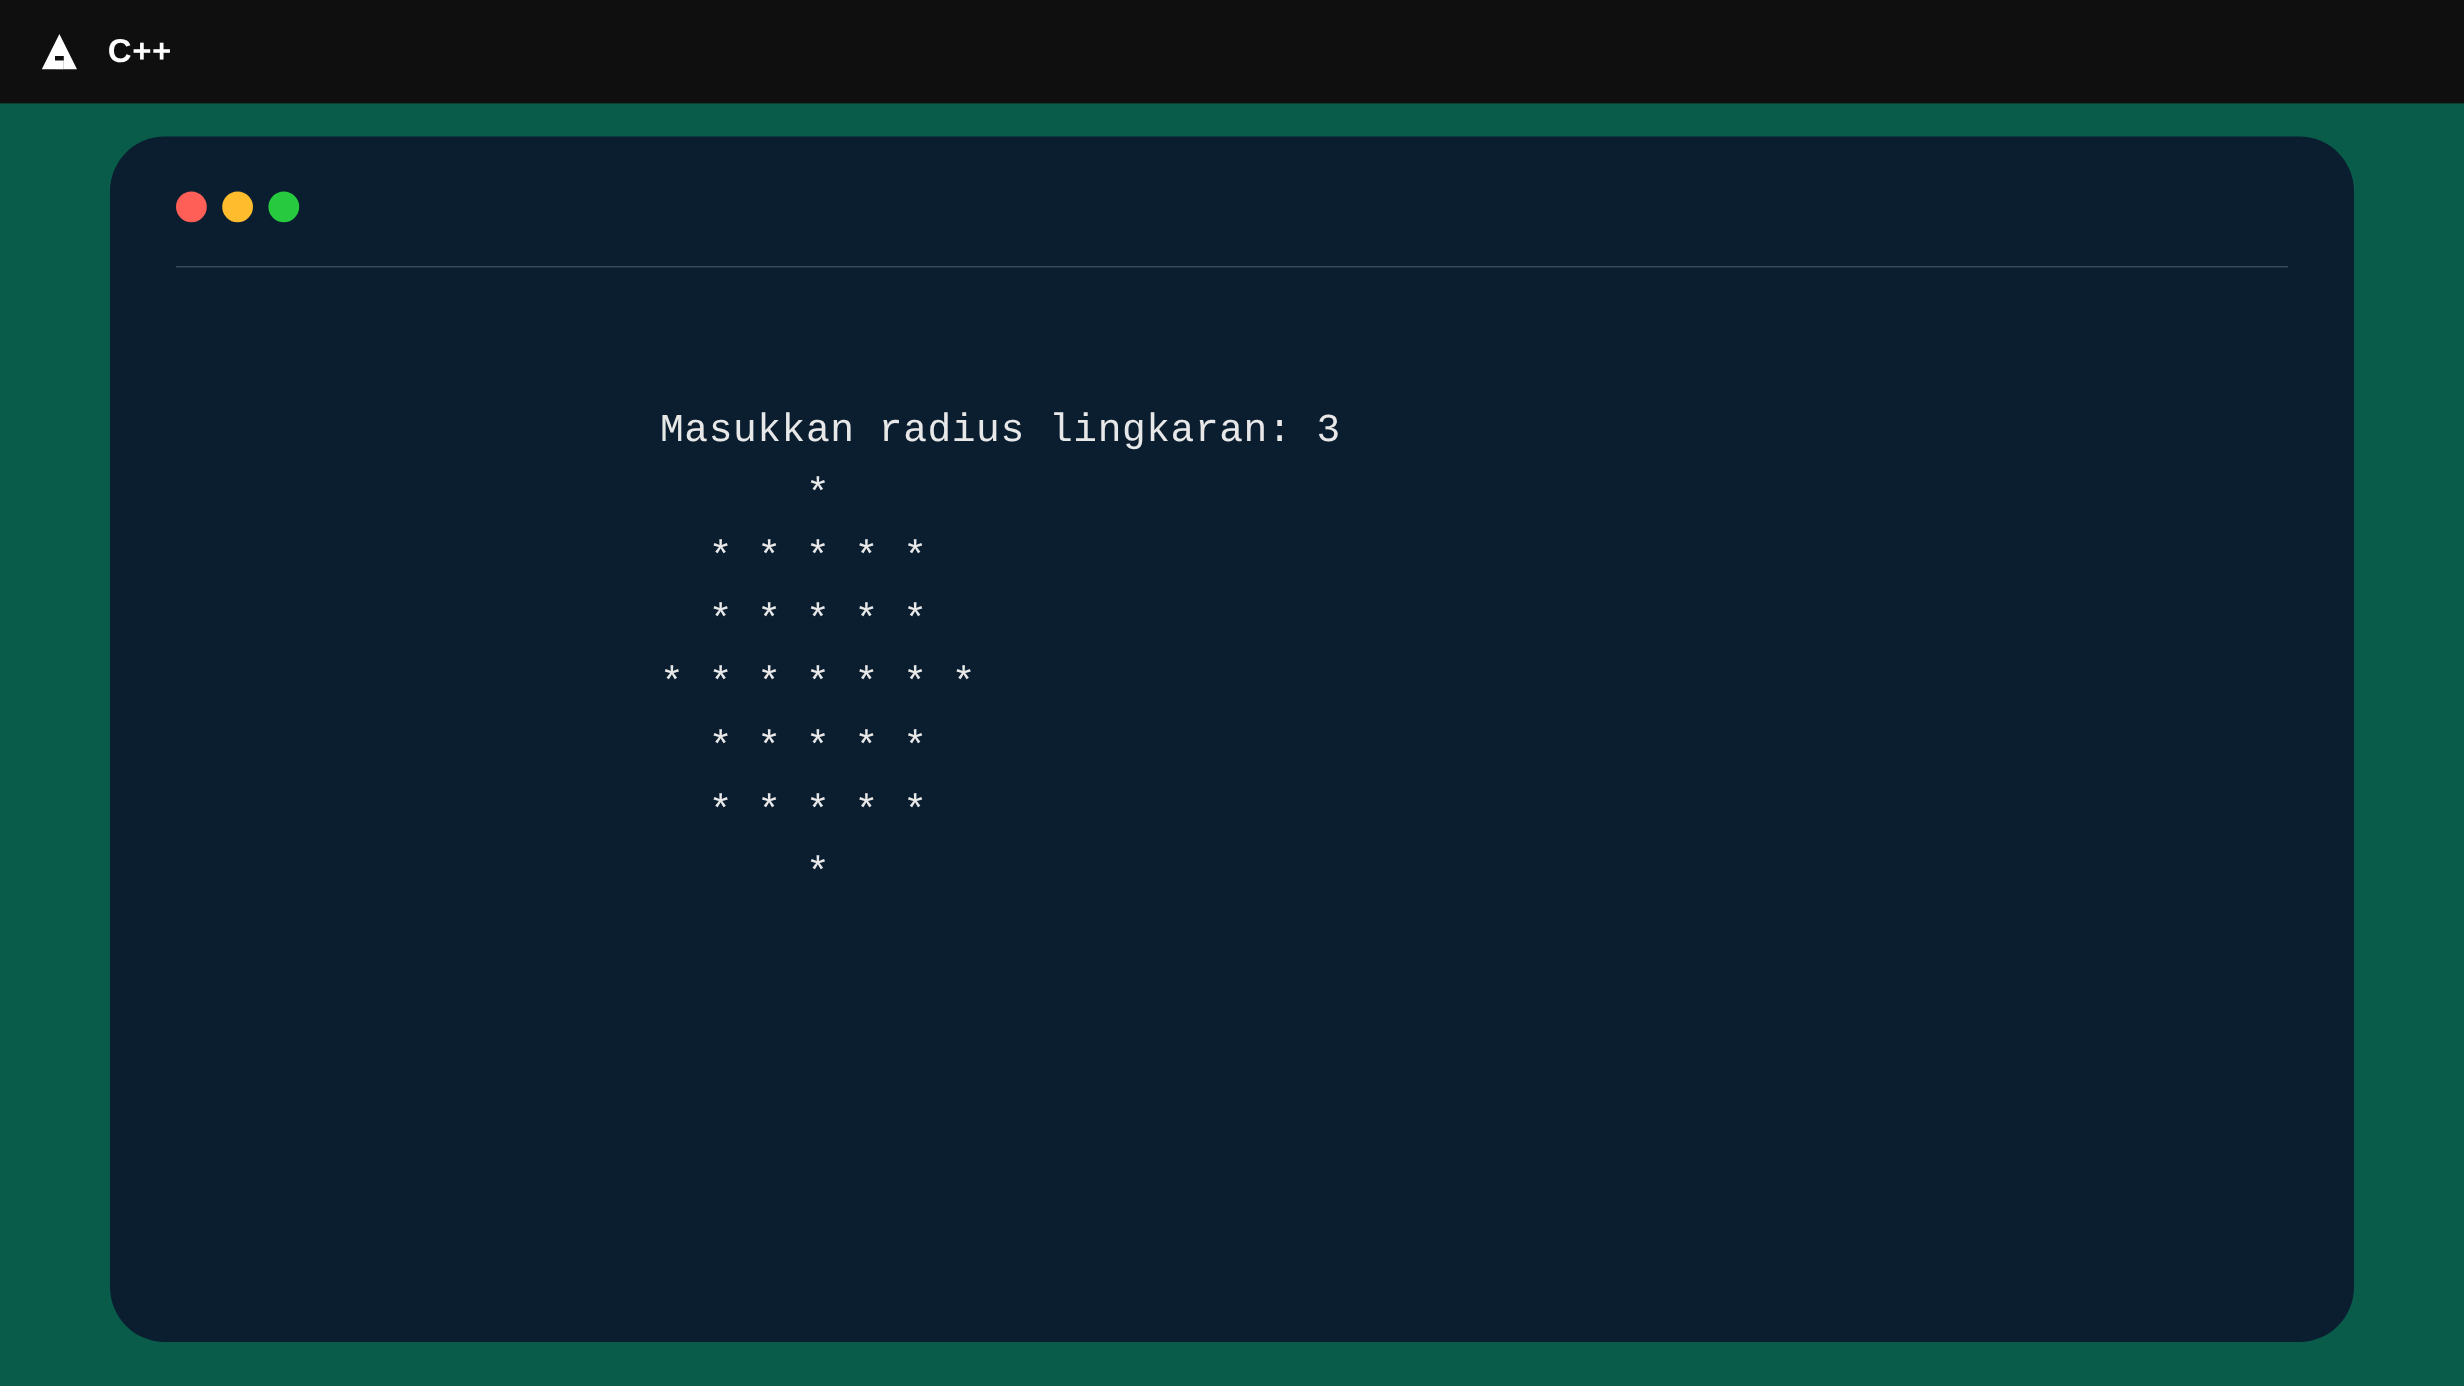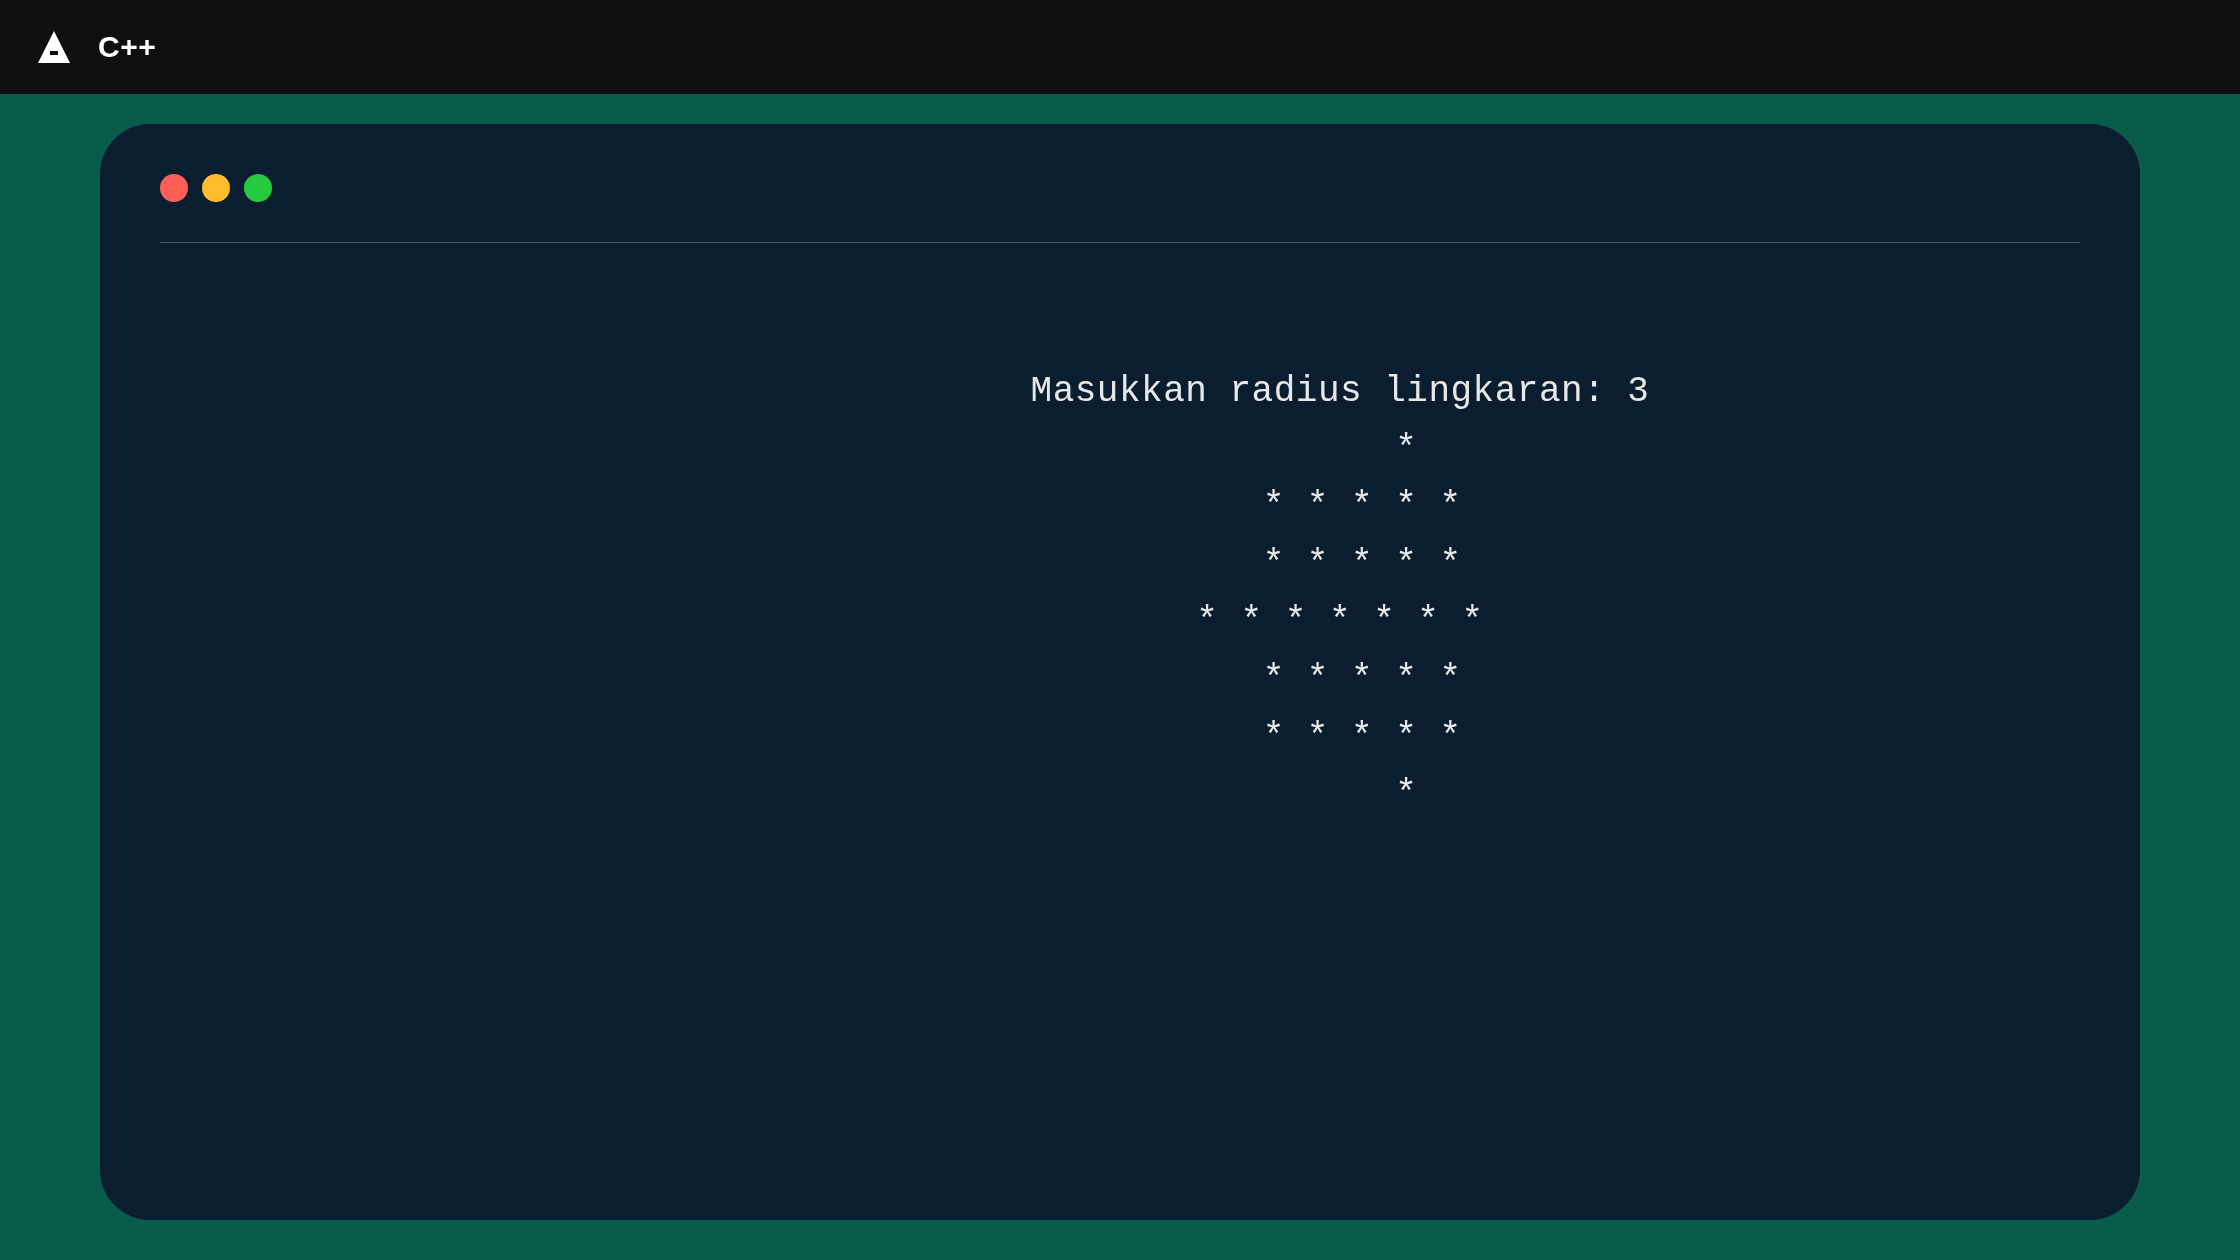--- a/index.html
+++ b/index.html
@@ -56,21 +56,20 @@
     }
     
     .terminal-window {
       width: 100%;
       height: 100%;
       background: #0a1e30;
       border-radius: 50px;
       padding: 50px 60px;
       display: flex;
       flex-direction: column;
-      text-align: center;
     }
     
     .window-controls {
       display: flex;
       gap: 14px;
       padding-bottom: 40px;
       border-bottom: 1px solid #4a5a6a;
     }
     
     .window-dot {

